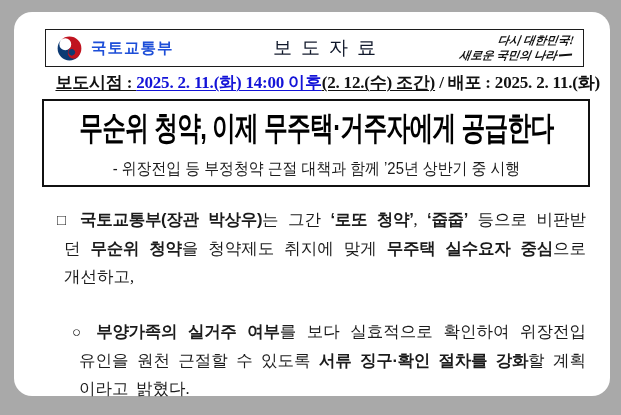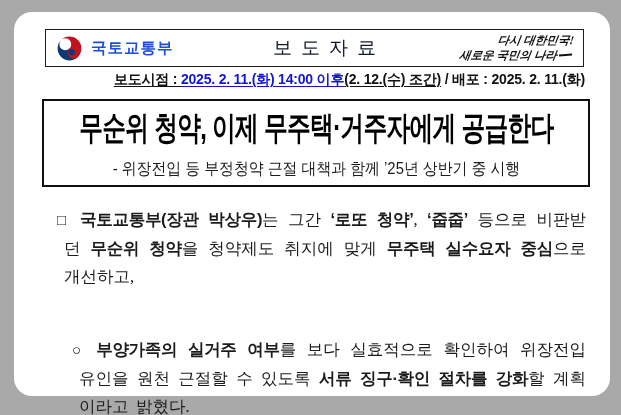--- a/index.html
+++ b/index.html
@@ -42,23 +42,23 @@
     font-style:italic;font-weight:700;font-size:11.5px;color:#111;
     transform:skewX(-8deg);
   }
   .slogan .line2{position:relative;display:inline-block;}
   .slogan .line2::after{ 
     content:"";display:inline-block;width:13px;height:2px;background:#111;
     margin-left:2px;vertical-align:3px;transform:rotate(-4deg);
   }
   
   .release-line{
-    position:absolute;top:59px;right:25px;white-space:nowrap;
-    font-family:Liberation Sans, sans-serif;
-    font-size:14px;font-weight:700;letter-spacing:-0.2px;color:#111;
+    position:absolute;top:59px;right:10px;white-space:nowrap;
+    font-family:Liberation Serif, serif;
+    font-size:17px;font-weight:700;letter-spacing:-0.2px;color:#111;
   }
   .seg.u{text-decoration:underline;text-underline-offset:2px;text-decoration-thickness:1px;}
   
   .title-box{
     position:absolute;left:28px;top:87px;width:548px;height:88px;
     border:2.5px solid #111;display:flex;flex-direction:column;
     align-items:center;justify-content:center;gap:7px;overflow:visible;
     background:#fff;
   }
   .headline-title{
@@ -77,21 +77,21 @@
   .body-text{
     position:absolute;left:43px;top:193px;width:529px;
     font-size:16.5px;line-height:28px;color:#1b1b1b;
   }
   .para{
     text-align:justify;word-spacing:0.2em;
     padding-left:7px;text-indent:-7px;
   }
   .para .bullet{margin-right:12px;font-size:15px;}
   .para.lvl2{margin-left:15px;}
-  .para.gap1{margin-bottom:44px;}
+  .para.gap1{margin-bottom:26px;}
   .para.gap2{}
   .seg.b{
     font-family:"Liberation Sans","DejaVu Sans",sans-serif;
     font-weight:800;letter-spacing:-0.3px;
   }
 </style>
 </head>
 <body>
 
 <div class="card">

